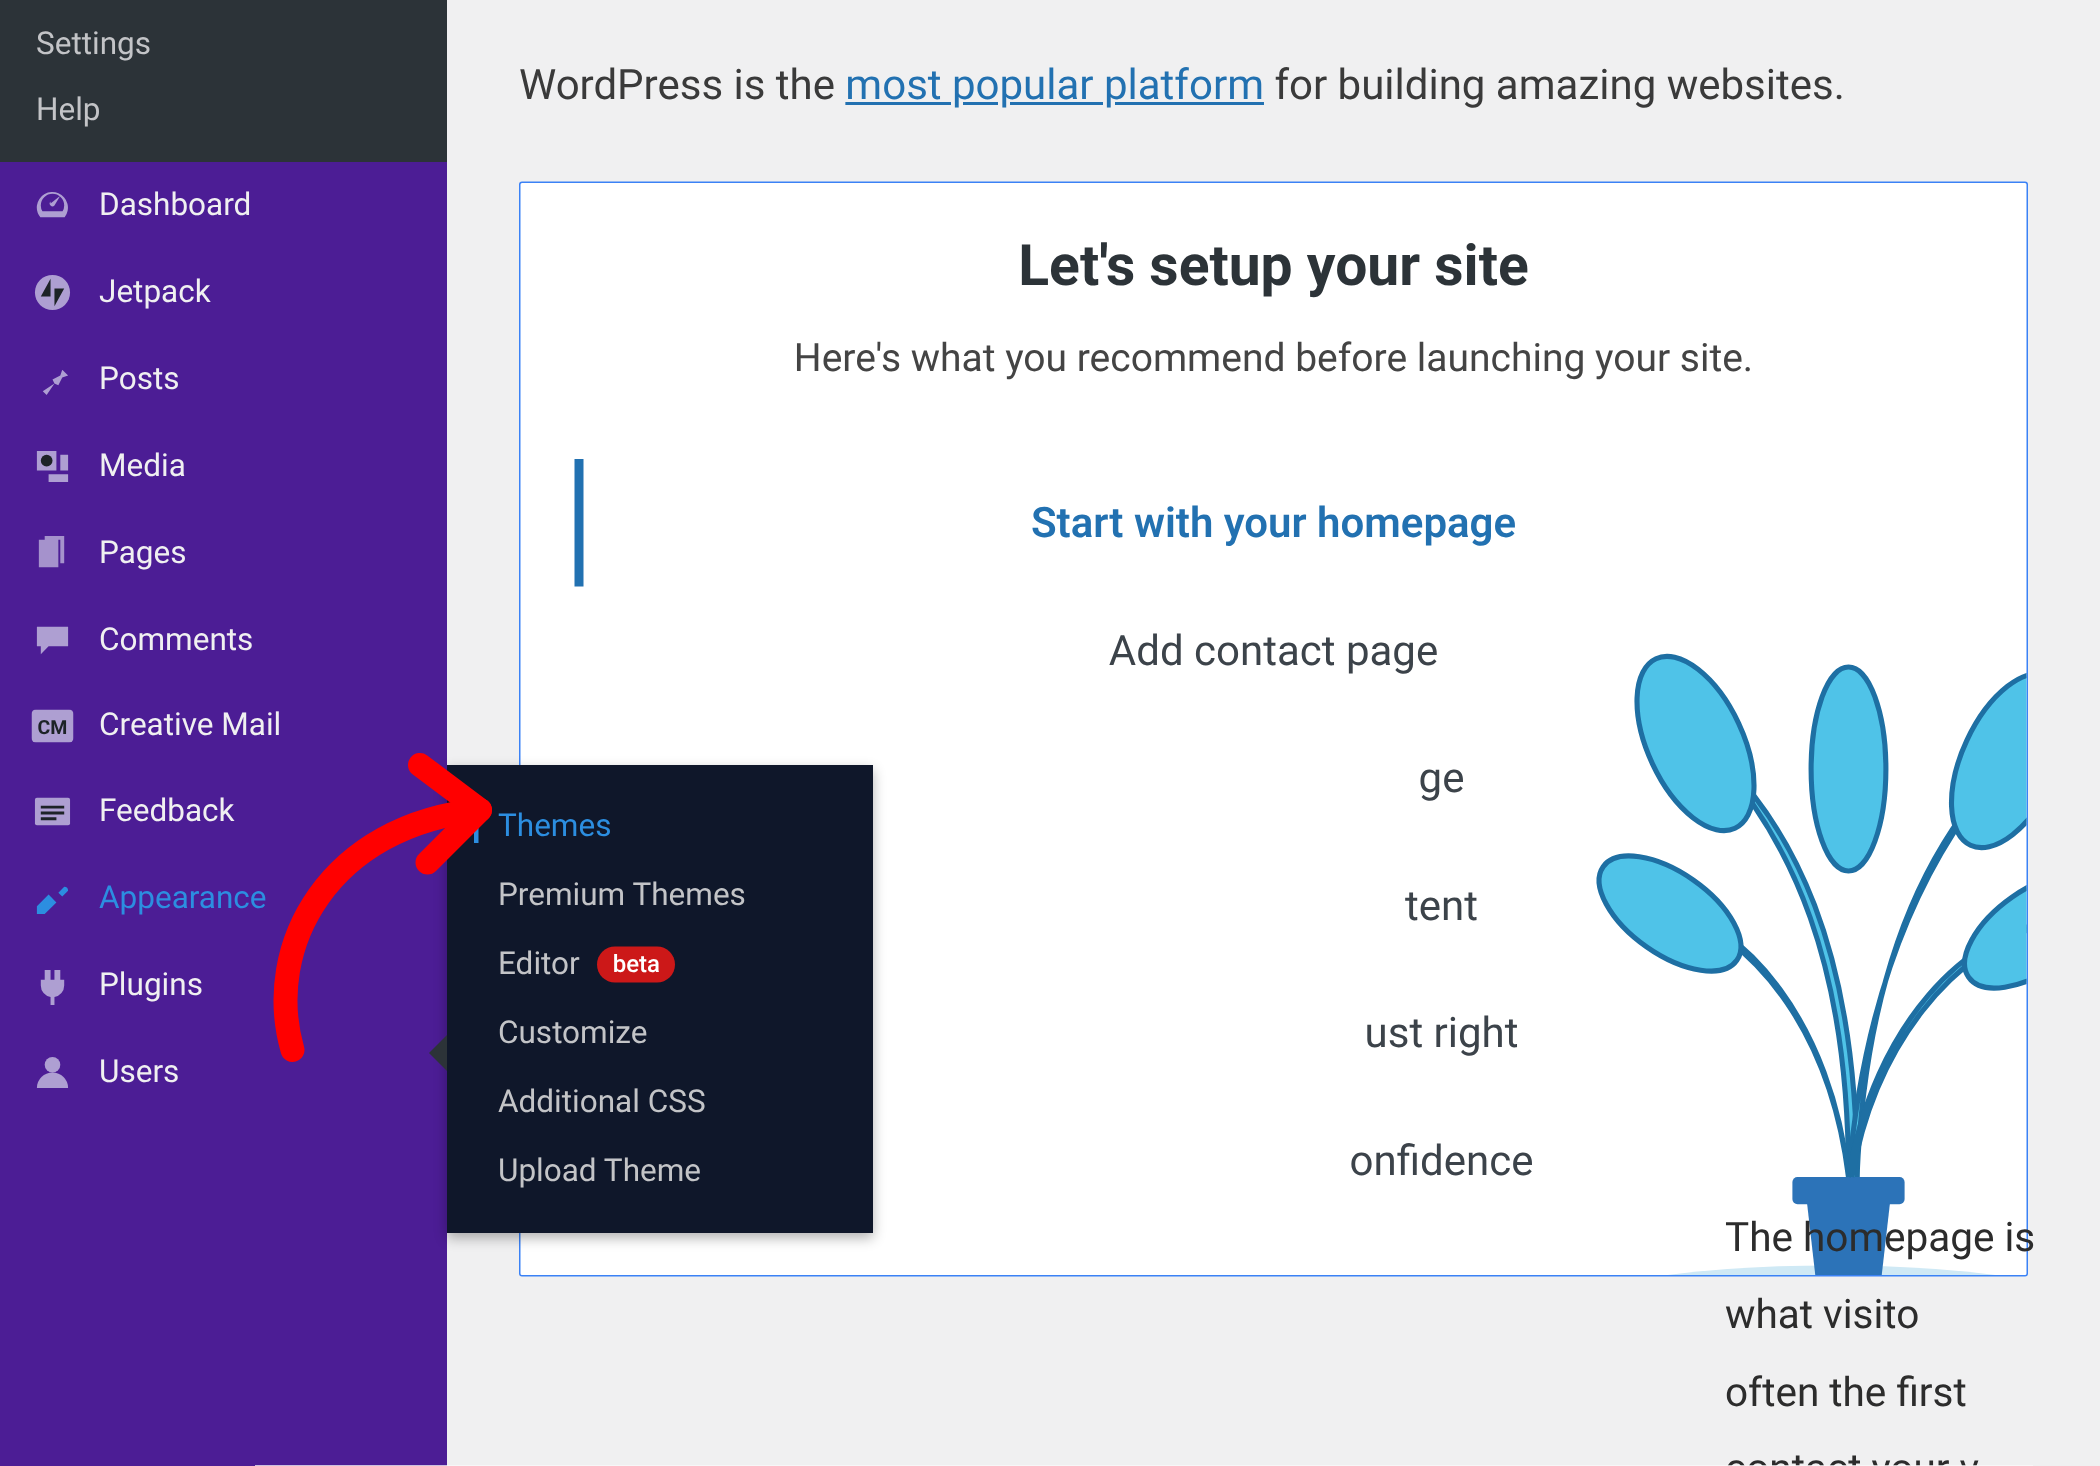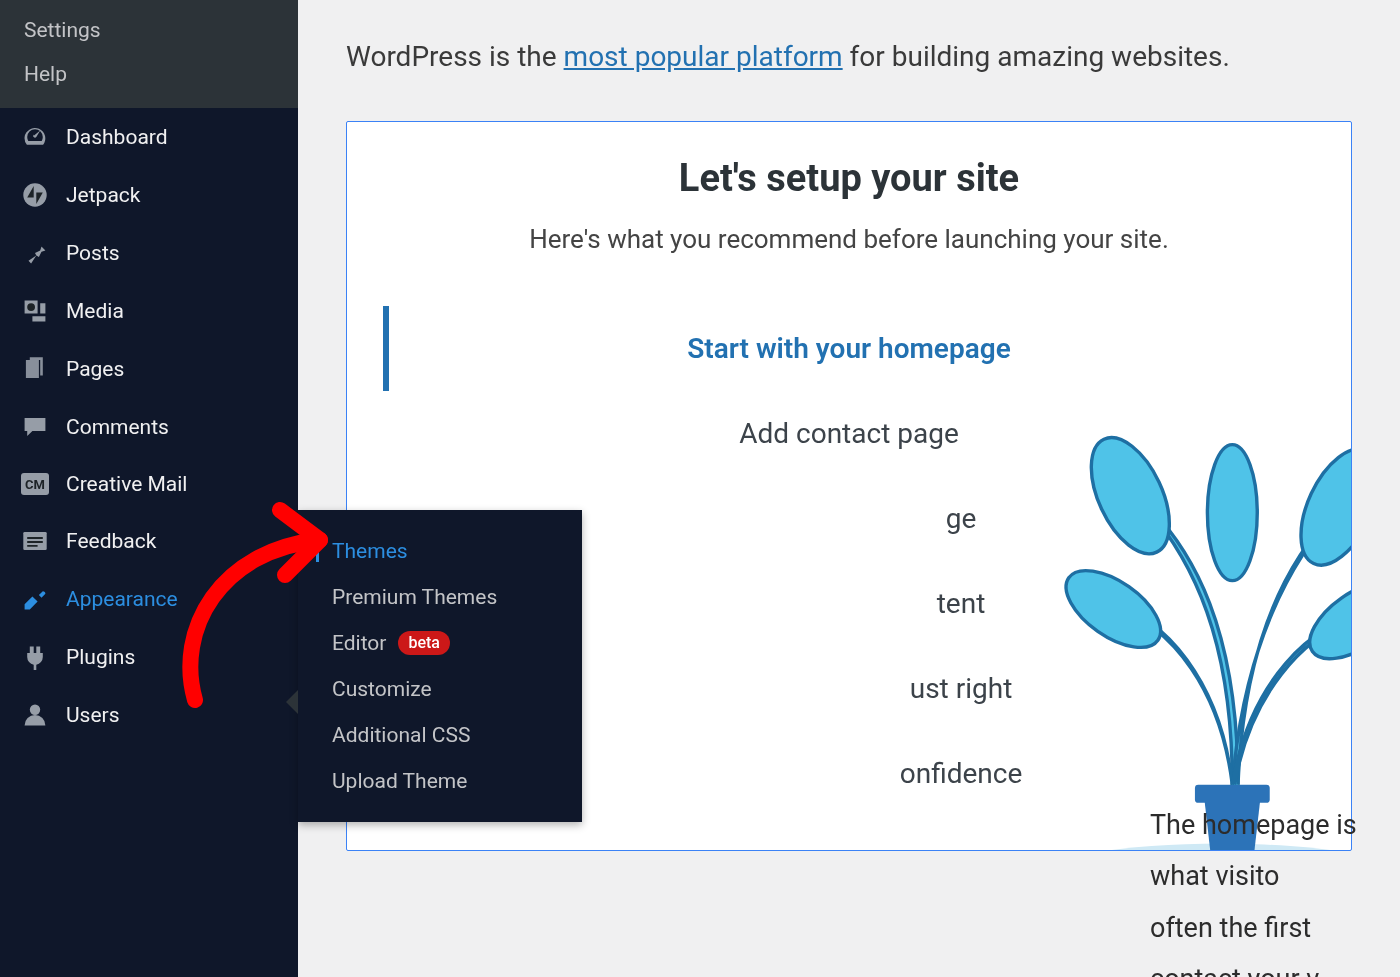--- a/index.html
+++ b/index.html
@@ -9,21 +9,21 @@
     width: 1400px;
     height: 977px;
     overflow: hidden;
     position: relative;
   }
   .sidebar {
     position: absolute;
     left: 0; top: 0;
     width: 298px;
     height: 100%;
-    background: #0f172a;
+    background: #4c1d95;
     color: #f0f0f1;
     font-size: 21px;
     overflow: hidden;
   }
   .sidebar-top {
     background: #2c3338;
     padding: 8px 0 12px 0;
   }
   .sidebar-top .top-item {
     padding: 10px 24px;

